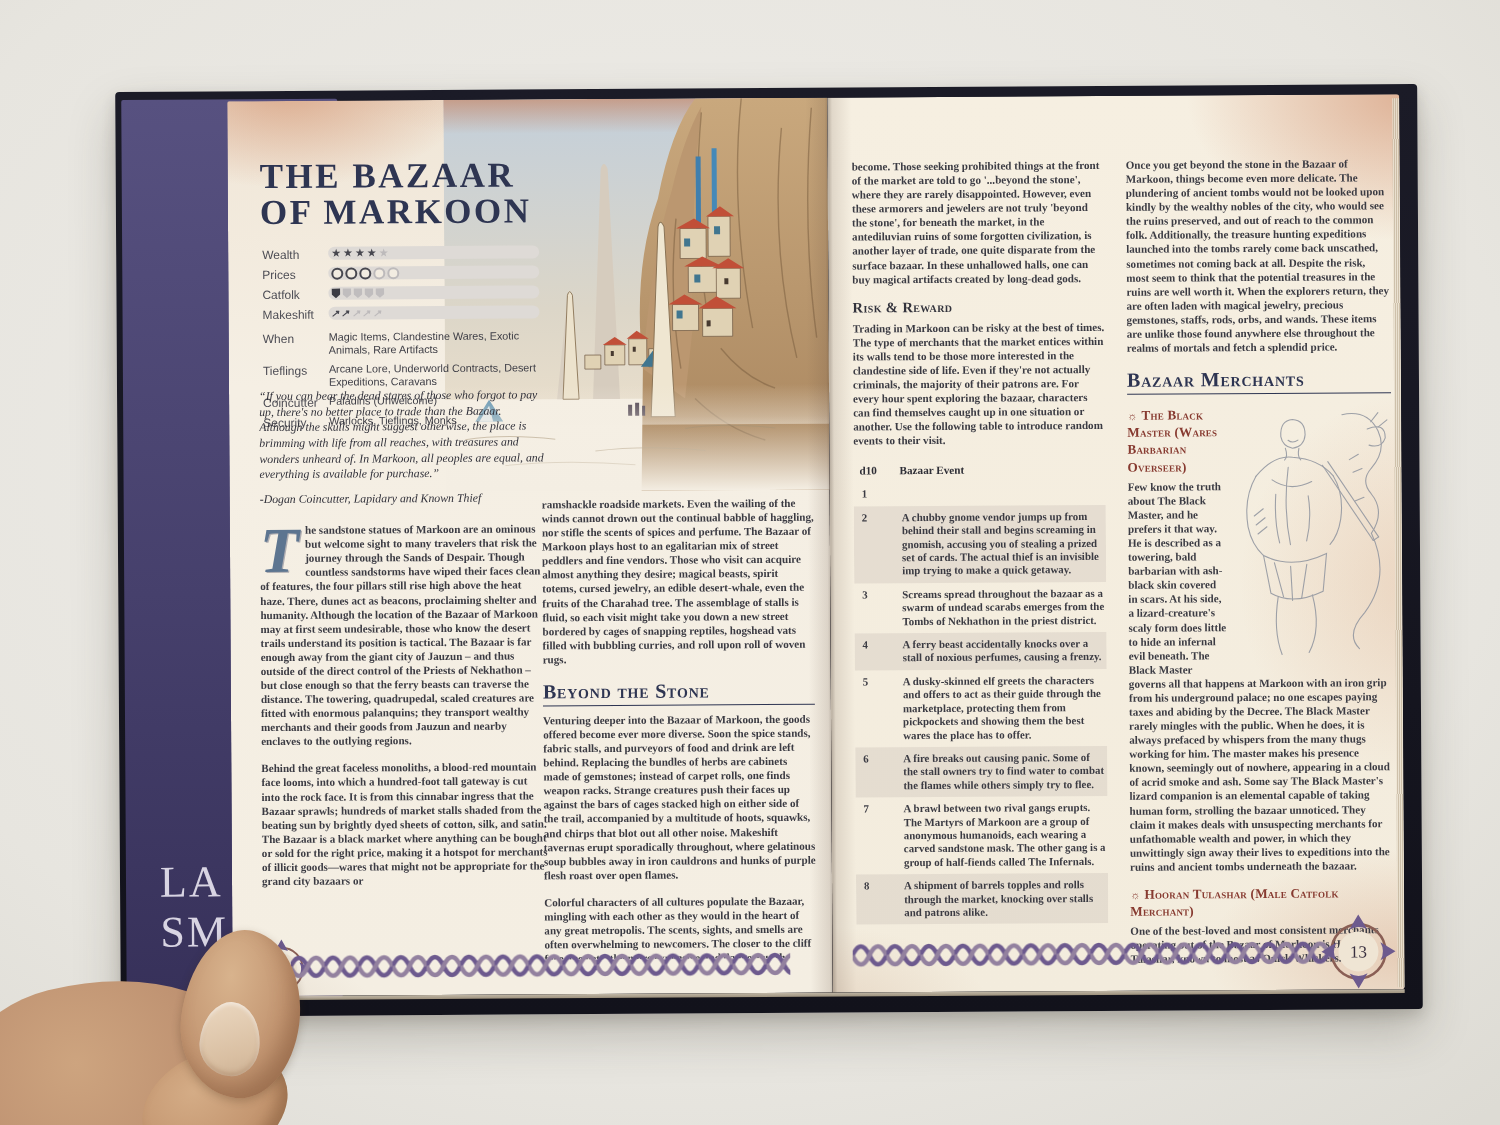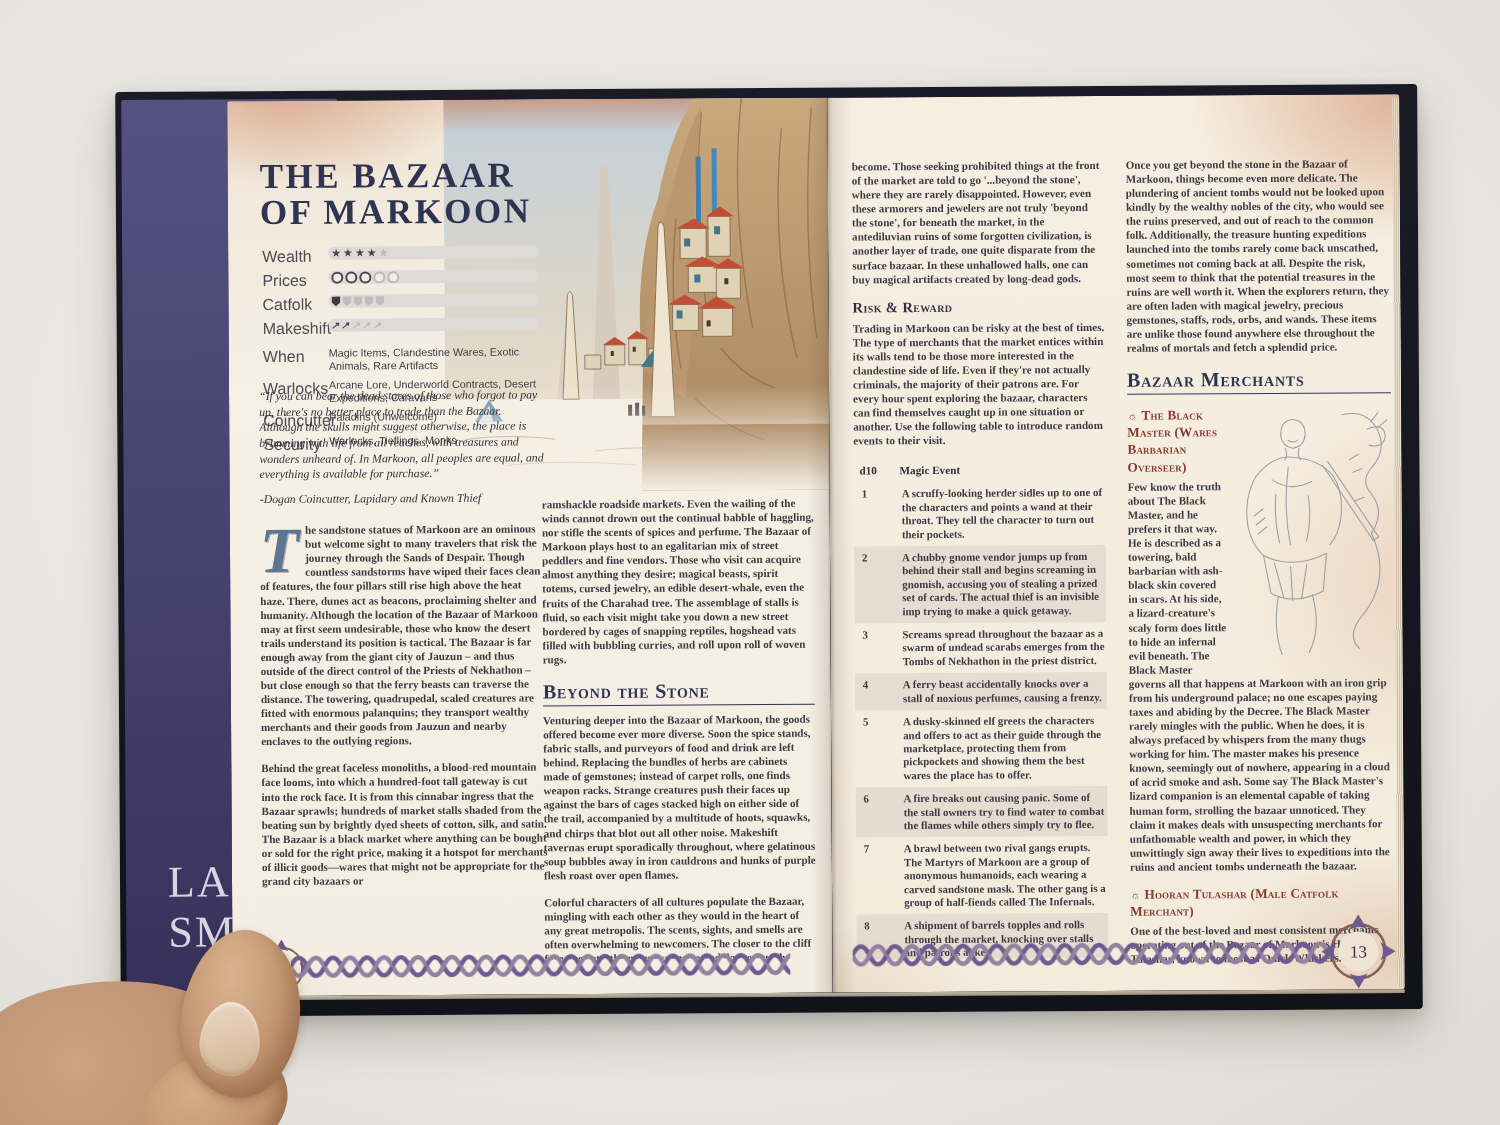--- a/index.html
+++ b/index.html
@@ -14,21 +14,21 @@
     border-radius:4px;transform:rotate(-0.35deg);
     box-shadow:0 22px 46px rgba(60,55,45,.25),0 6px 14px rgba(60,55,45,.18);
   }
   .purple-strip{
     position:absolute;left:6px;top:8px;bottom:18px;width:216px;
     background:linear-gradient(180deg,#575180,#46406c 55%,#37315a);
     border-radius:2px;overflow:hidden;
   }
   .spine-letters{
     position:absolute;left:34px;top:758px;color:rgba(238,235,245,.88);
-    font-size:44px;line-height:50px;letter-spacing:2px;font-family:"Liberation Serif",serif;margin-left:8px;
+    font-size:44px;line-height:50px;letter-spacing:2px;font-family:"Liberation Serif",serif;
   }
   .page{position:absolute;top:10px;height:895px;overflow:hidden;}
   .page-left{
     left:112px;width:600px;border-radius:2px 0 0 2px;
     background:
       radial-gradient(270px 150px at 10% -2%, rgba(200,117,74,.55), rgba(200,117,74,0) 70%),
       radial-gradient(520px 150px at 72% -6%, rgba(209,139,95,.42), rgba(209,139,95,0) 72%),
       radial-gradient(220px 120px at 0% 104%, rgba(160,130,110,.18), rgba(160,130,110,0) 70%),
       linear-gradient(180deg,#f0e6d7 0%,#f5efe4 32%,#f4eee2 100%);
   }
@@ -53,21 +53,21 @@
   .bottom-edge{position:absolute;left:112px;right:18px;bottom:16px;height:4px;background:linear-gradient(180deg,#ddd2bd,#b7a98f);opacity:.85;}
 
   
   .illu{position:absolute;right:0;top:0;width:384px;height:392px;z-index:1;}
   .title{
     position:absolute;left:32px;top:58px;z-index:2;
     color:#2e3552;font-size:35px;line-height:1.04;letter-spacing:2.5px;font-weight:600;
   }
   .stats{position:absolute;left:34px;top:146px;width:300px;z-index:2;display:flex;flex-direction:column;gap:5px;font-family:"Liberation Sans",sans-serif;}
   .stat-row{display:flex;align-items:flex-start;}
-  .stat-label{width:66px;flex:0 0 66px;font-size:16px;color:#4c4c54;padding-top:1px;}
+  .stat-label{width:66px;flex:0 0 66px;font-size:12px;color:#4c4c54;padding-top:1px;}
   .stat-bar{position:relative;width:208px;height:13px;background:#dedad6;border-radius:7px;display:flex;align-items:center;padding-left:3px;gap:2px;}
   .stat-text{width:228px;font-size:10.8px;line-height:1.25;color:#3d3d45;}
   .ic{display:inline-block;}
   .ic.star{font-size:11px;line-height:11px;}
   .ic.arrow{font-size:10px;line-height:10px;font-weight:bold;transform:skewX(-12deg);}
   .ic.star.f,.ic.arrow.f{color:#47474f;}
   .ic.star.e,.ic.arrow.e{color:#bdbabb;}
   .ic.circle{width:8px;height:8px;border-radius:50%;border:2px solid #47474f;background:#f2ece1;}
   .ic.circle.e{border-color:#bdbabb;}
   .ic.shield{width:9px;height:10px;background:#3b3b43;clip-path:polygon(0 0,100% 0,100% 62%,50% 100%,0 62%);}
@@ -296,21 +296,21 @@
             <span class="ic arrow e">↗</span>
             <span class="ic arrow e">↗</span>
             <span class="ic arrow e">↗</span>
           </div>
       </div>
       <div class="stat-row" style="margin-top:4px">
         <div class="stat-label">When</div>
         <div class="stat-text">Magic Items, Clandestine Wares, Exotic Animals, Rare Artifacts</div>
       </div>
       <div class="stat-row">
-        <div class="stat-label">Warlocks</div>
+        <div class="stat-label">Tieflings</div>
         <div class="stat-text">Arcane Lore, Underworld Contracts, Desert Expeditions, Caravans</div>
       </div>
       <div class="stat-row">
         <div class="stat-label">Coincutter</div>
         <div class="stat-text">Paladins (Unwelcome)</div>
       </div>
       <div class="stat-row">
         <div class="stat-label">Security</div>
         <div class="stat-text">Warlocks, Tieflings, Monks</div>
       </div>
@@ -349,25 +349,24 @@
     <div class="edge-stack"></div>
 
     <div class="colC">
       <div class="body-p">become. Those seeking prohibited things at the front of the market are told to go '...beyond the stone', where they are rarely disappointed. However, even these armorers and jewelers are not truly 'beyond the stone', for beneath the market, in the antediluvian ruins of some forgotten civilization, is another layer of trade, one quite disparate from the surface bazaar. In these unhallowed halls, one can buy magical artifacts created by long-dead gods.</div>
       <h3 class="sect">Risk &amp; Reward</h3>
       <div class="body-p">Trading in Markoon can be risky at the best of times. The type of merchants that the market entices within its walls tend to be those more interested in the clandestine side of life. Even if they're not actually criminals, the majority of their patrons are. For every hour spent exploring the bazaar, characters can find themselves caught up in one situation or another. Use the following table to introduce random events to their visit.</div>
 
       <div class="etable">
         <div class="thead">
           <div class="th-n">d10</div>
-          <div>Magic Event</div>
+          <div>Bazaar Event</div>
         </div>
         <div class="trow">
             <div class="td-n">1</div>
-            <div>A scruffy-looking herder sidles up to one of the characters and points a wand at their throat. They tell the character to turn out their pockets.</div>
           </div>
         <div class="trow">
             <div class="td-n">2</div>
             <div>A chubby gnome vendor jumps up from behind their stall and begins screaming in gnomish, accusing you of stealing a prized set of cards. The actual thief is an invisible imp trying to make a quick getaway.</div>
           </div>
         <div class="trow">
             <div class="td-n">3</div>
             <div>Screams spread throughout the bazaar as a swarm of undead scarabs emerges from the Tombs of Nekhathon in the priest district.</div>
           </div>
         <div class="trow">

